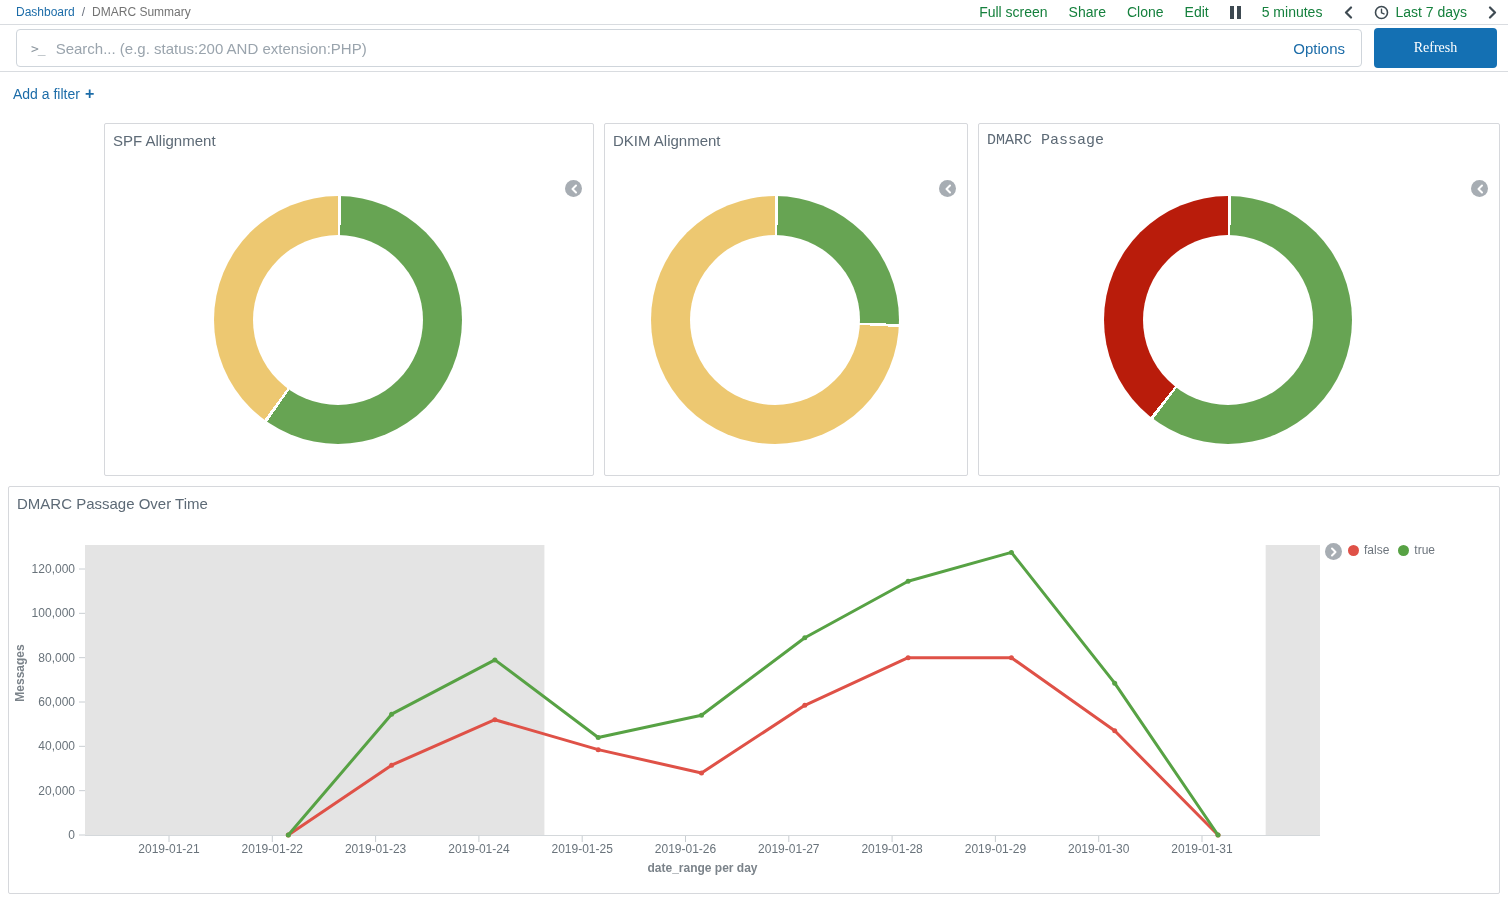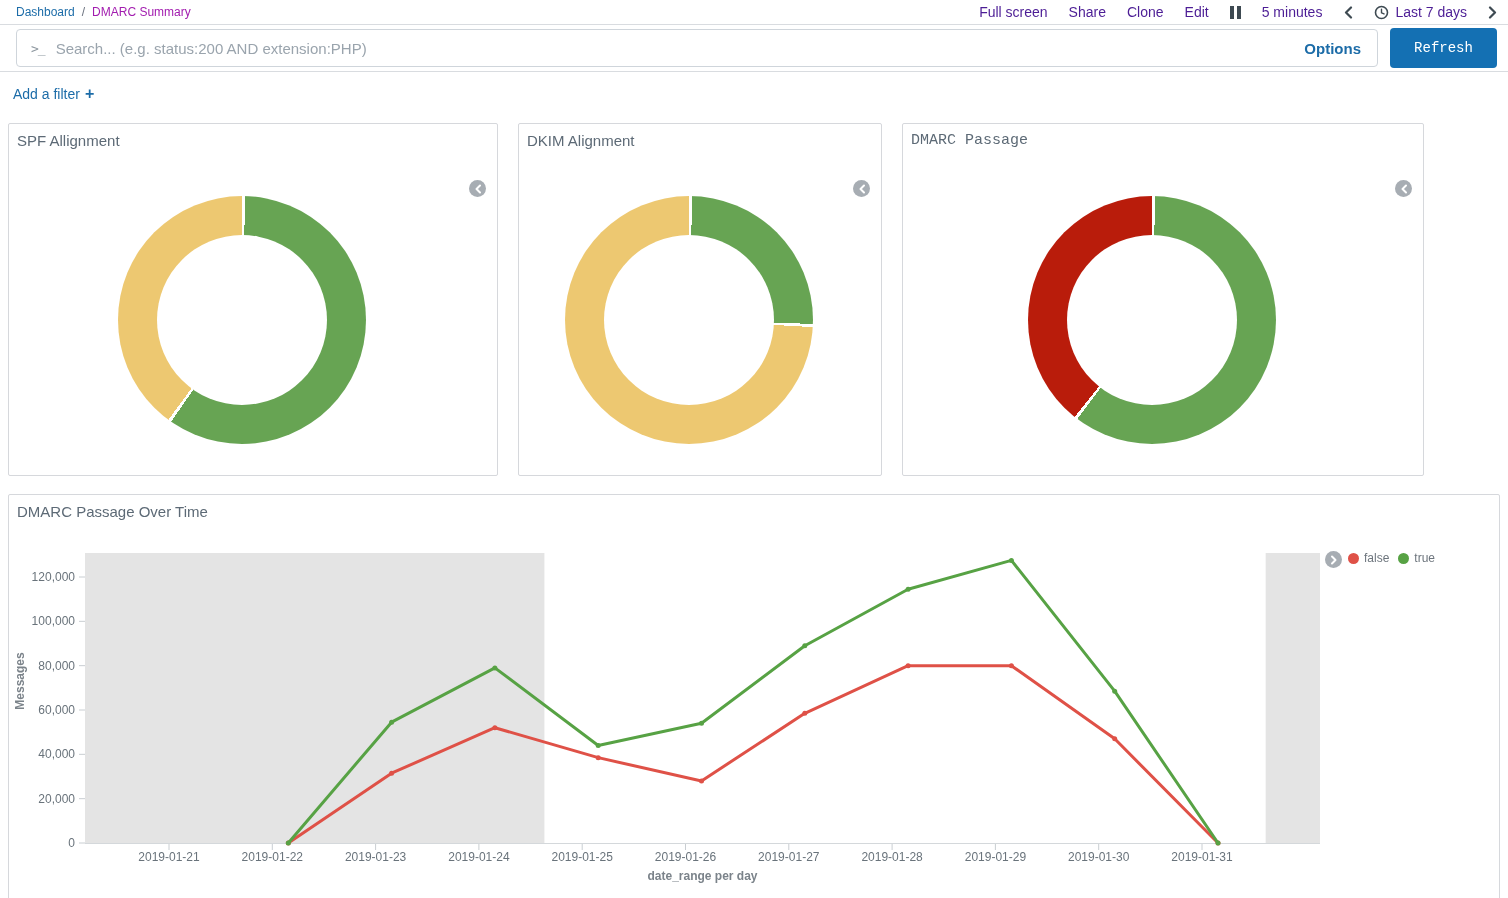--- a/index.html
+++ b/index.html
@@ -5,49 +5,49 @@
   * { margin:0; padding:0; box-sizing:border-box; }
   html,body { width:1508px; height:898px; background:#fff; overflow:hidden; }
   body { font-family:"Liberation Sans","DejaVu Sans",sans-serif; color:#343741; }
 
   
   .topbar { height:25px; display:flex; justify-content:space-between; align-items:center;
             padding:0 10px 0 16px; border-bottom:1px solid #d9dce0; background:#fff; }
   .breadcrumb { font-size:12px; display:flex; align-items:flex-end; gap:7px; }
   .breadcrumb a { color:#1c6ca8; text-decoration:none; cursor:pointer; }
   .breadcrumb .sep { color:#69707d; }
-  .breadcrumb .current { color:#a21caf; }
-  .topmenu { display:flex; align-items:center; gap:21px; font-size:14px; color:#4c1d95; }
+  .breadcrumb .current { color:#737373; }
+  .topmenu { display:flex; align-items:center; gap:21px; font-size:14px; color:#15803d; }
   .topmenu .mitem { cursor:pointer; display:flex; align-items:center; gap:6px; white-space:nowrap; }
   .pause-bars { display:inline-flex; gap:3px; }
   .pause-bars i { width:4px; height:13px; background:#3e4a52; display:block; }
   .chev svg, .clock svg { display:block; }
 
   
   .querybar { height:47px; display:flex; align-items:center; gap:12px;
               padding:0 11px 0 16px; border-bottom:1px solid #d9dce0; }
   .search-box { flex:1; height:38px; border:1px solid #cfd5db; border-radius:4px;
                 display:flex; align-items:center; padding:0 14px; gap:11px; background:#fff; }
   .prompt { font-family:"DejaVu Sans Mono",monospace; font-size:13px; color:#8d979f; letter-spacing:-1px; }
   .search-box input { flex:1; border:none; outline:none; font-size:15px; color:#a21caf; background:transparent;
                       font-family:"Liberation Sans","DejaVu Sans",sans-serif; }
   .search-box input::placeholder { color:#9aa4ad; }
-  .options-link { color:#1c6ca8; font-size:15px; cursor:pointer; padding-right:2px;font-weight:bold; }
-  .refresh-btn { width:107px; height:40px; background:#1470b3; color:#fff; font-size:14px;
+  .options-link { color:#1c6ca8; font-size:15px; cursor:pointer; padding-right:2px; }
+  .refresh-btn { width:123px; height:40px; background:#1470b3; color:#fff; font-size:14px;
                  border:none; border-radius:4px; cursor:pointer;
-                 font-family:Liberation Mono, monospace; }
+                 font-family:Liberation Serif, serif; }
 
   
   .filterbar { height:44px; display:flex; align-items:center; padding:0 16px 0 13px; }
   .add-filter { color:#1c6ca8; font-size:14px; cursor:pointer; display:flex; align-items:center; gap:5px; }
   .add-filter .plus { font-weight:bold; font-size:16px; }
 
   
   .dash { padding:7px 8px 0 8px; }
-  .row1 { display:flex; gap:20px; margin-bottom:18px; }
+  .row1 { display:flex; gap:10px; margin-bottom:10px;justify-content:flex-end; }
   .panel { background:#fff; border:1px solid #d6d8dc; border-radius:2px; position:relative; }
   .p1 { width:490px; height:353px; }
   .p2 { width:364px; height:353px; }
   .p3 { width:522px; height:353px;font-family:Liberation Mono, monospace; }
   .panel-title { position:absolute; top:8px; left:8px; font-size:15px; color:#5d6a76; }
   .corner-toggle { position:absolute; top:56px; right:11px; width:17px; height:17px; border-radius:50%;
                    background:#a7adb3; display:flex; align-items:center; justify-content:center; cursor:pointer; }
 
   .donut { position:absolute; top:72px; left:50%; width:248px; height:248px; border-radius:50%;
            transform:translateX(-50%) translateX(-11px); cursor:pointer; }

